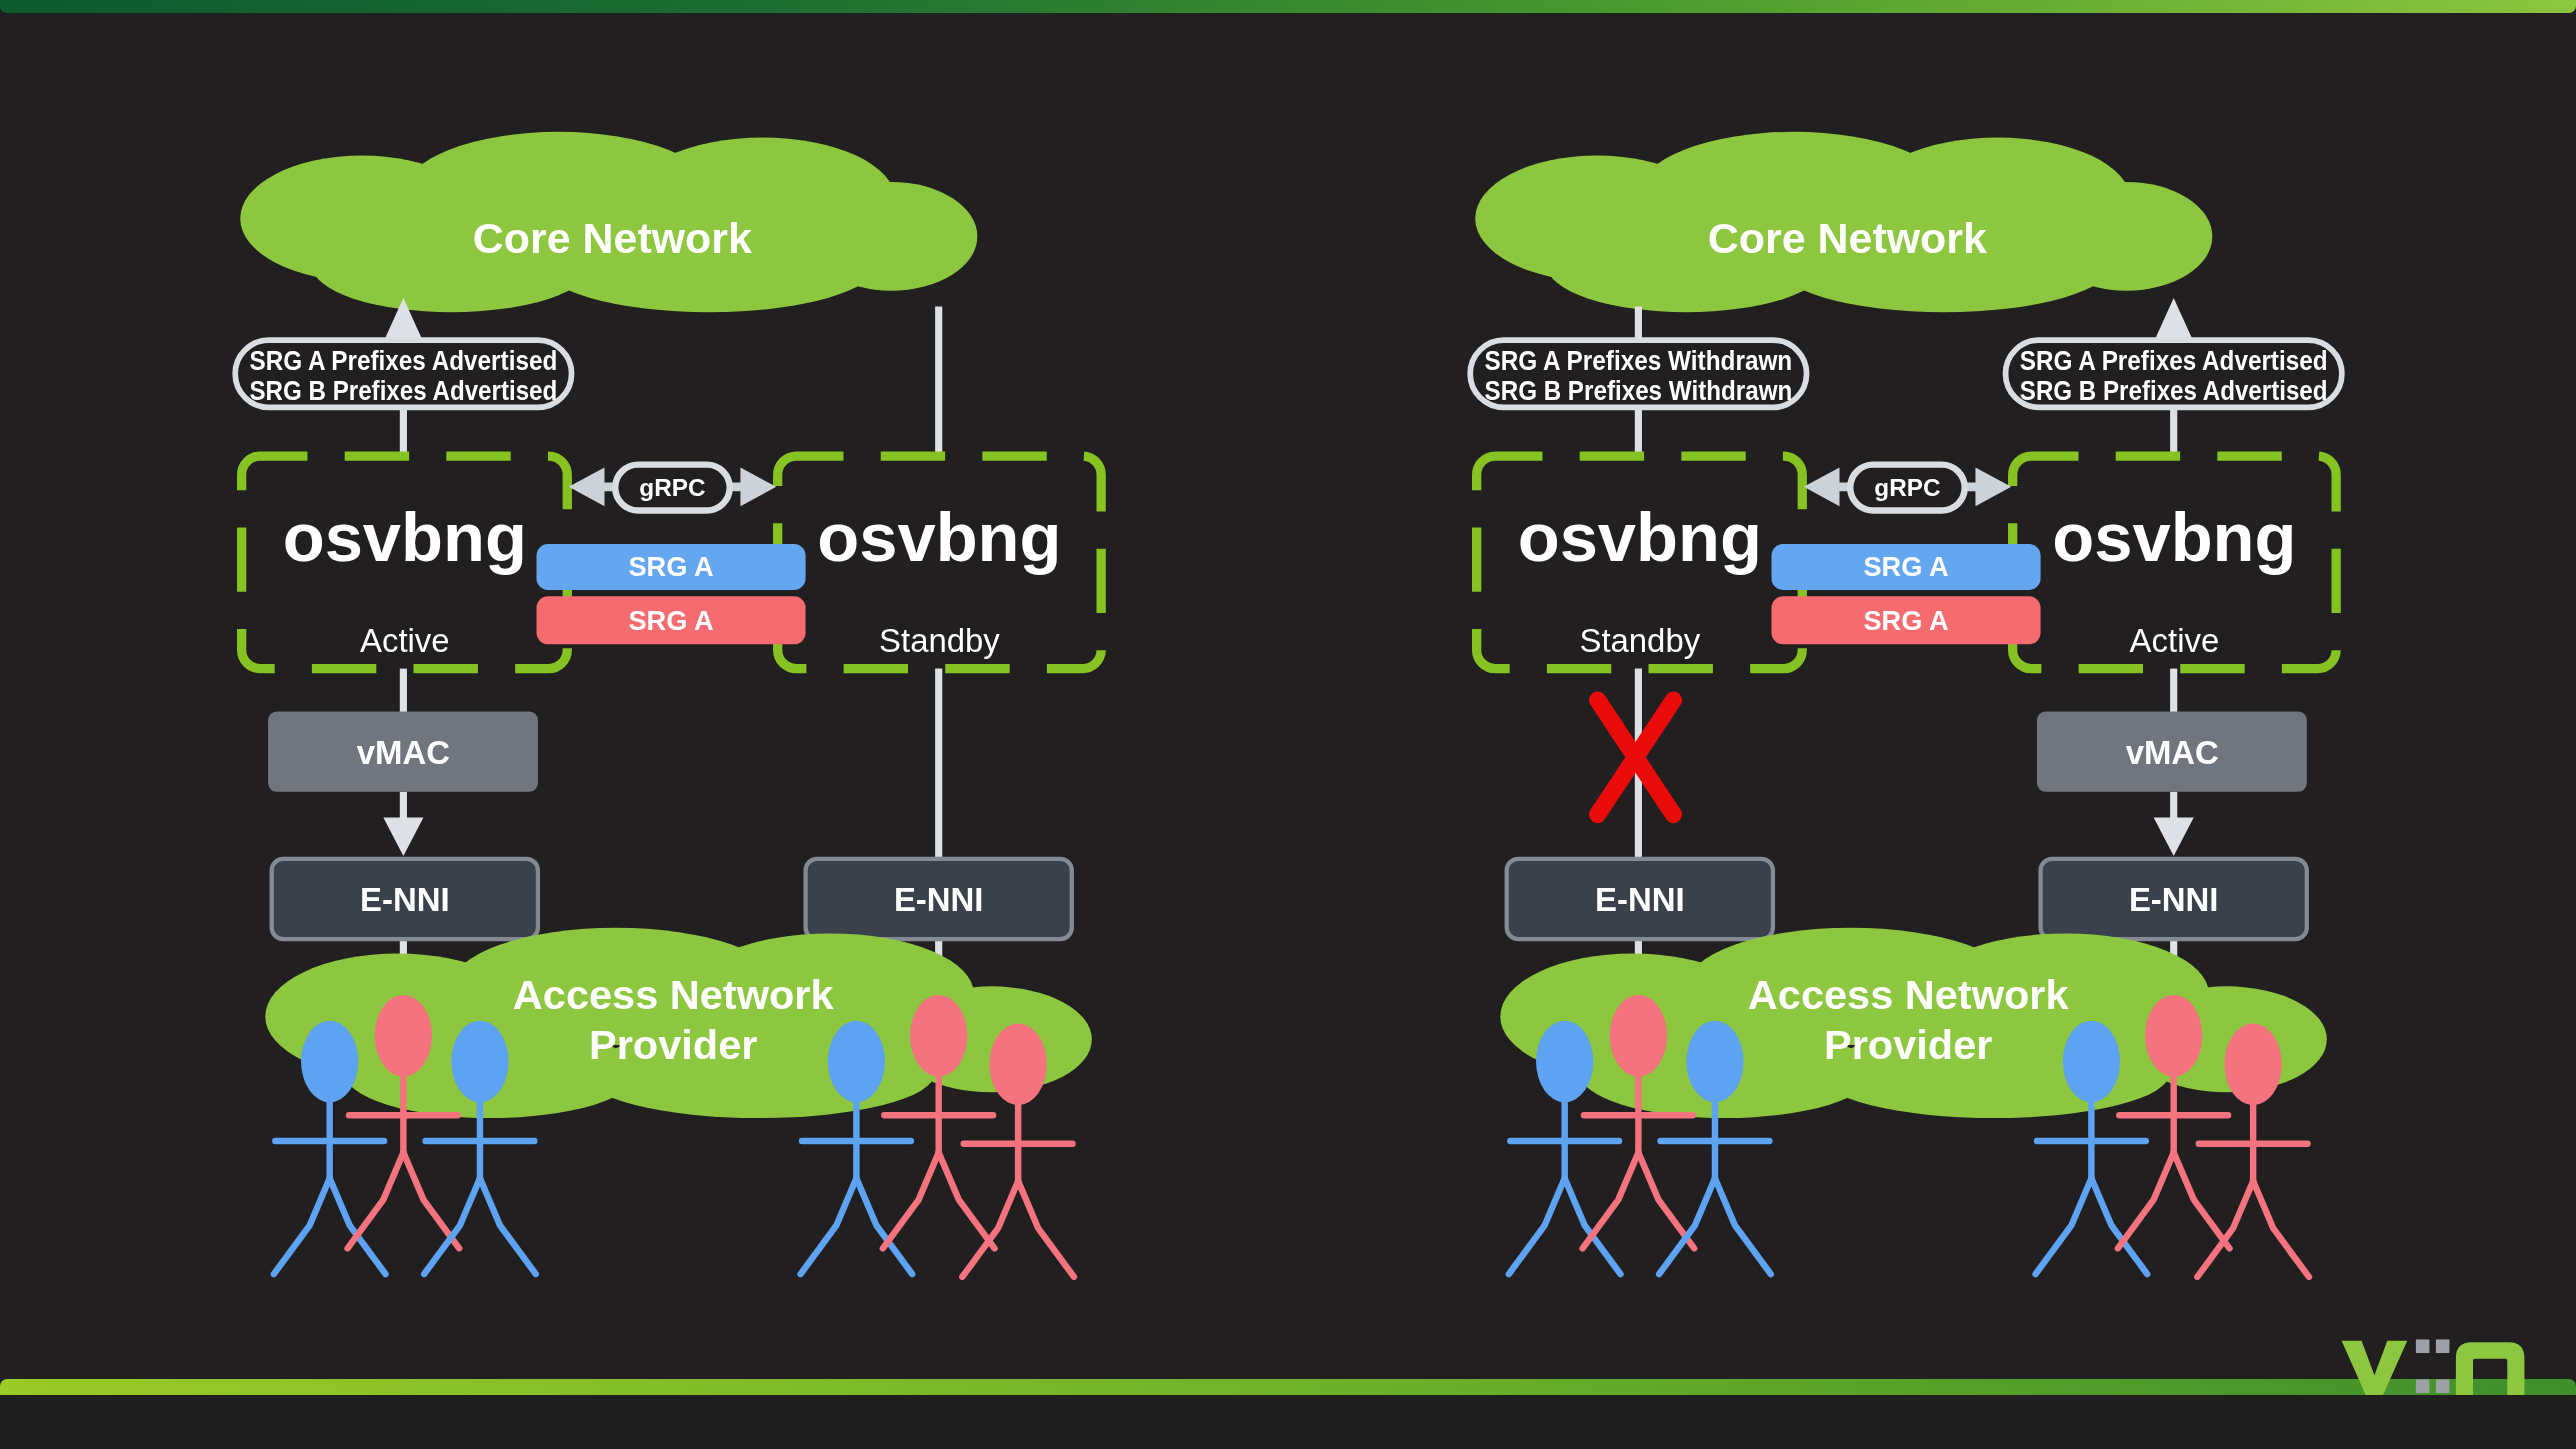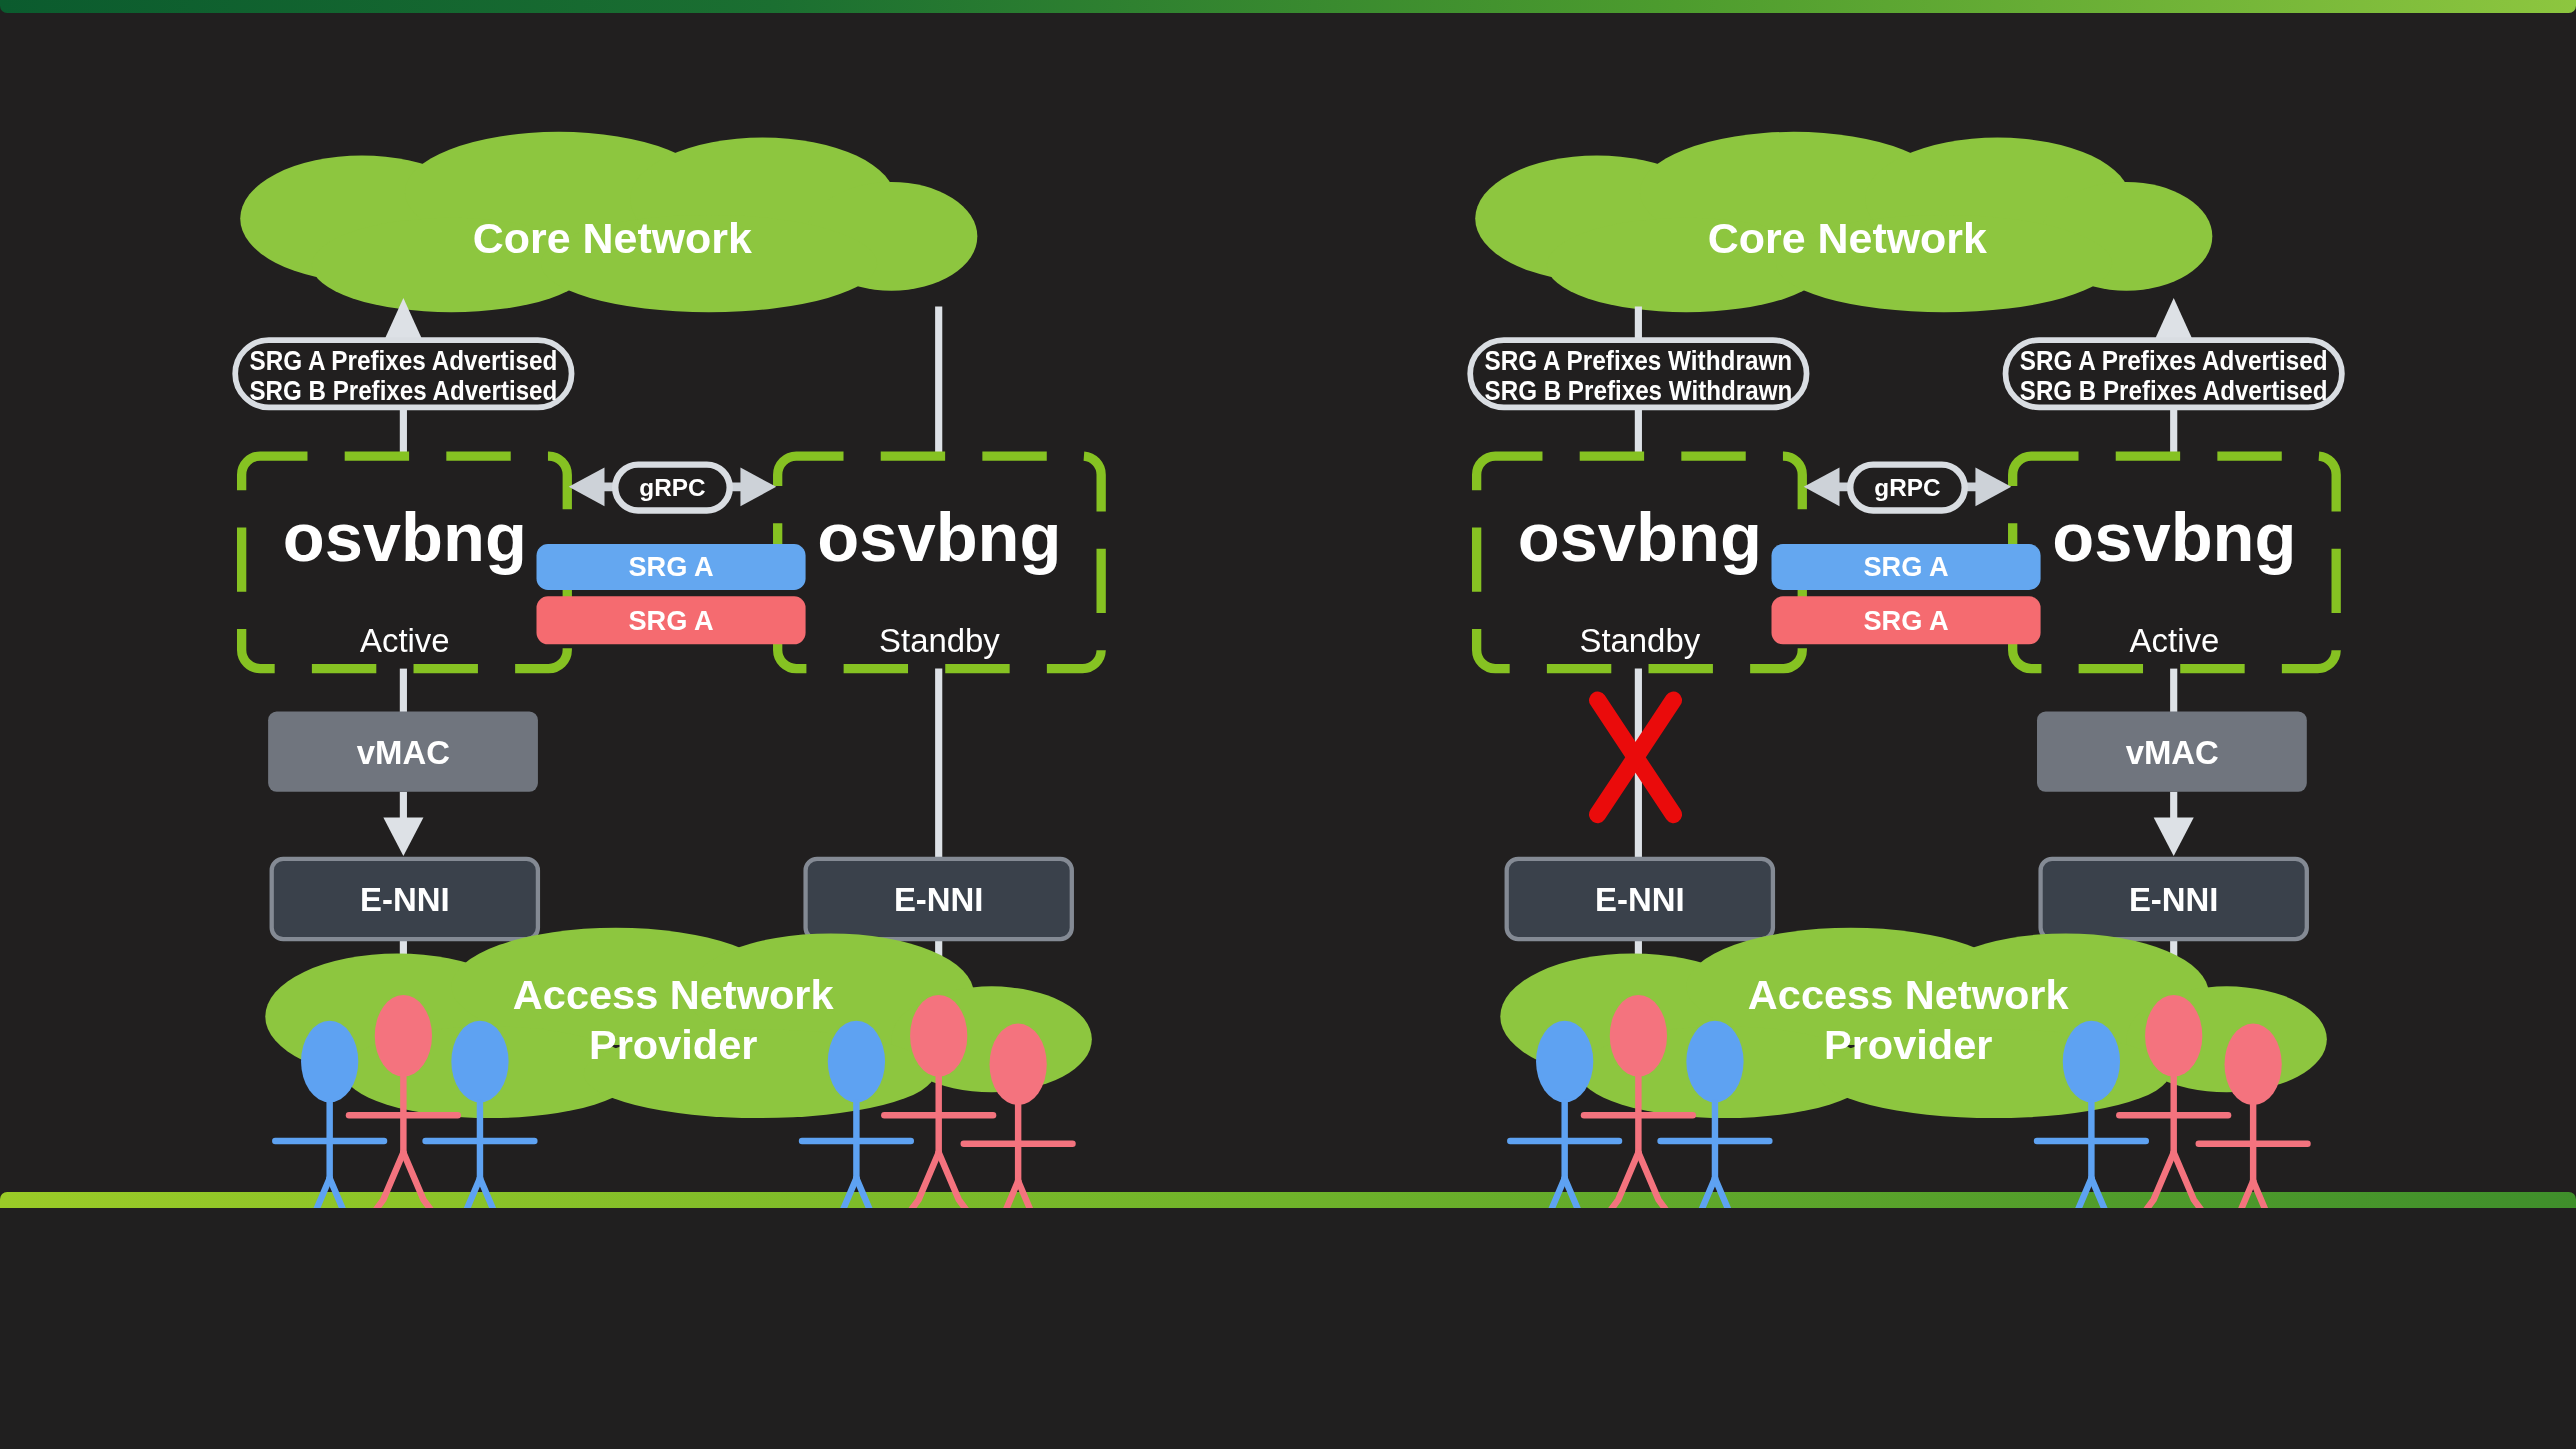--- a/index.html
+++ b/index.html
@@ -1,16 +1,16 @@
 <!DOCTYPE html>
 <html style="font-size:11.4px"><head>
 <meta charset="utf-8">
 <style>
   html,body{margin:0;padding:0;background:#201F1F;}
-  .slide{position:relative;width:2576px;height:1208px;background:#211F1F;overflow:hidden;
+  .slide{position:relative;width:2576px;height:1395px;background:#211F1F;overflow:hidden;
          font-family:"Liberation Sans","DejaVu Sans",sans-serif;}
   .topbar{position:absolute;left:0;top:0;width:2576px;height:13px;
           background:linear-gradient(90deg,#0B5B2E 0%,#1B6F31 30%,#4D9C2E 65%,#8DC63F 100%);
           border-radius:0 0 7.2px 7.2px;}
   .bottombar{position:absolute;left:0;bottom:0;width:2576px;height:15.7px;
           background:linear-gradient(90deg,#9ACB27 0%,#6FB32A 50%,#3F8F2B 100%);
           border-radius:7.2px 7.2px 0 0;}
   svg.panel{position:absolute;top:129px;width:945px;height:1188px;}
   #panelA{left:215px;}
   #panelB{left:1450px;}

